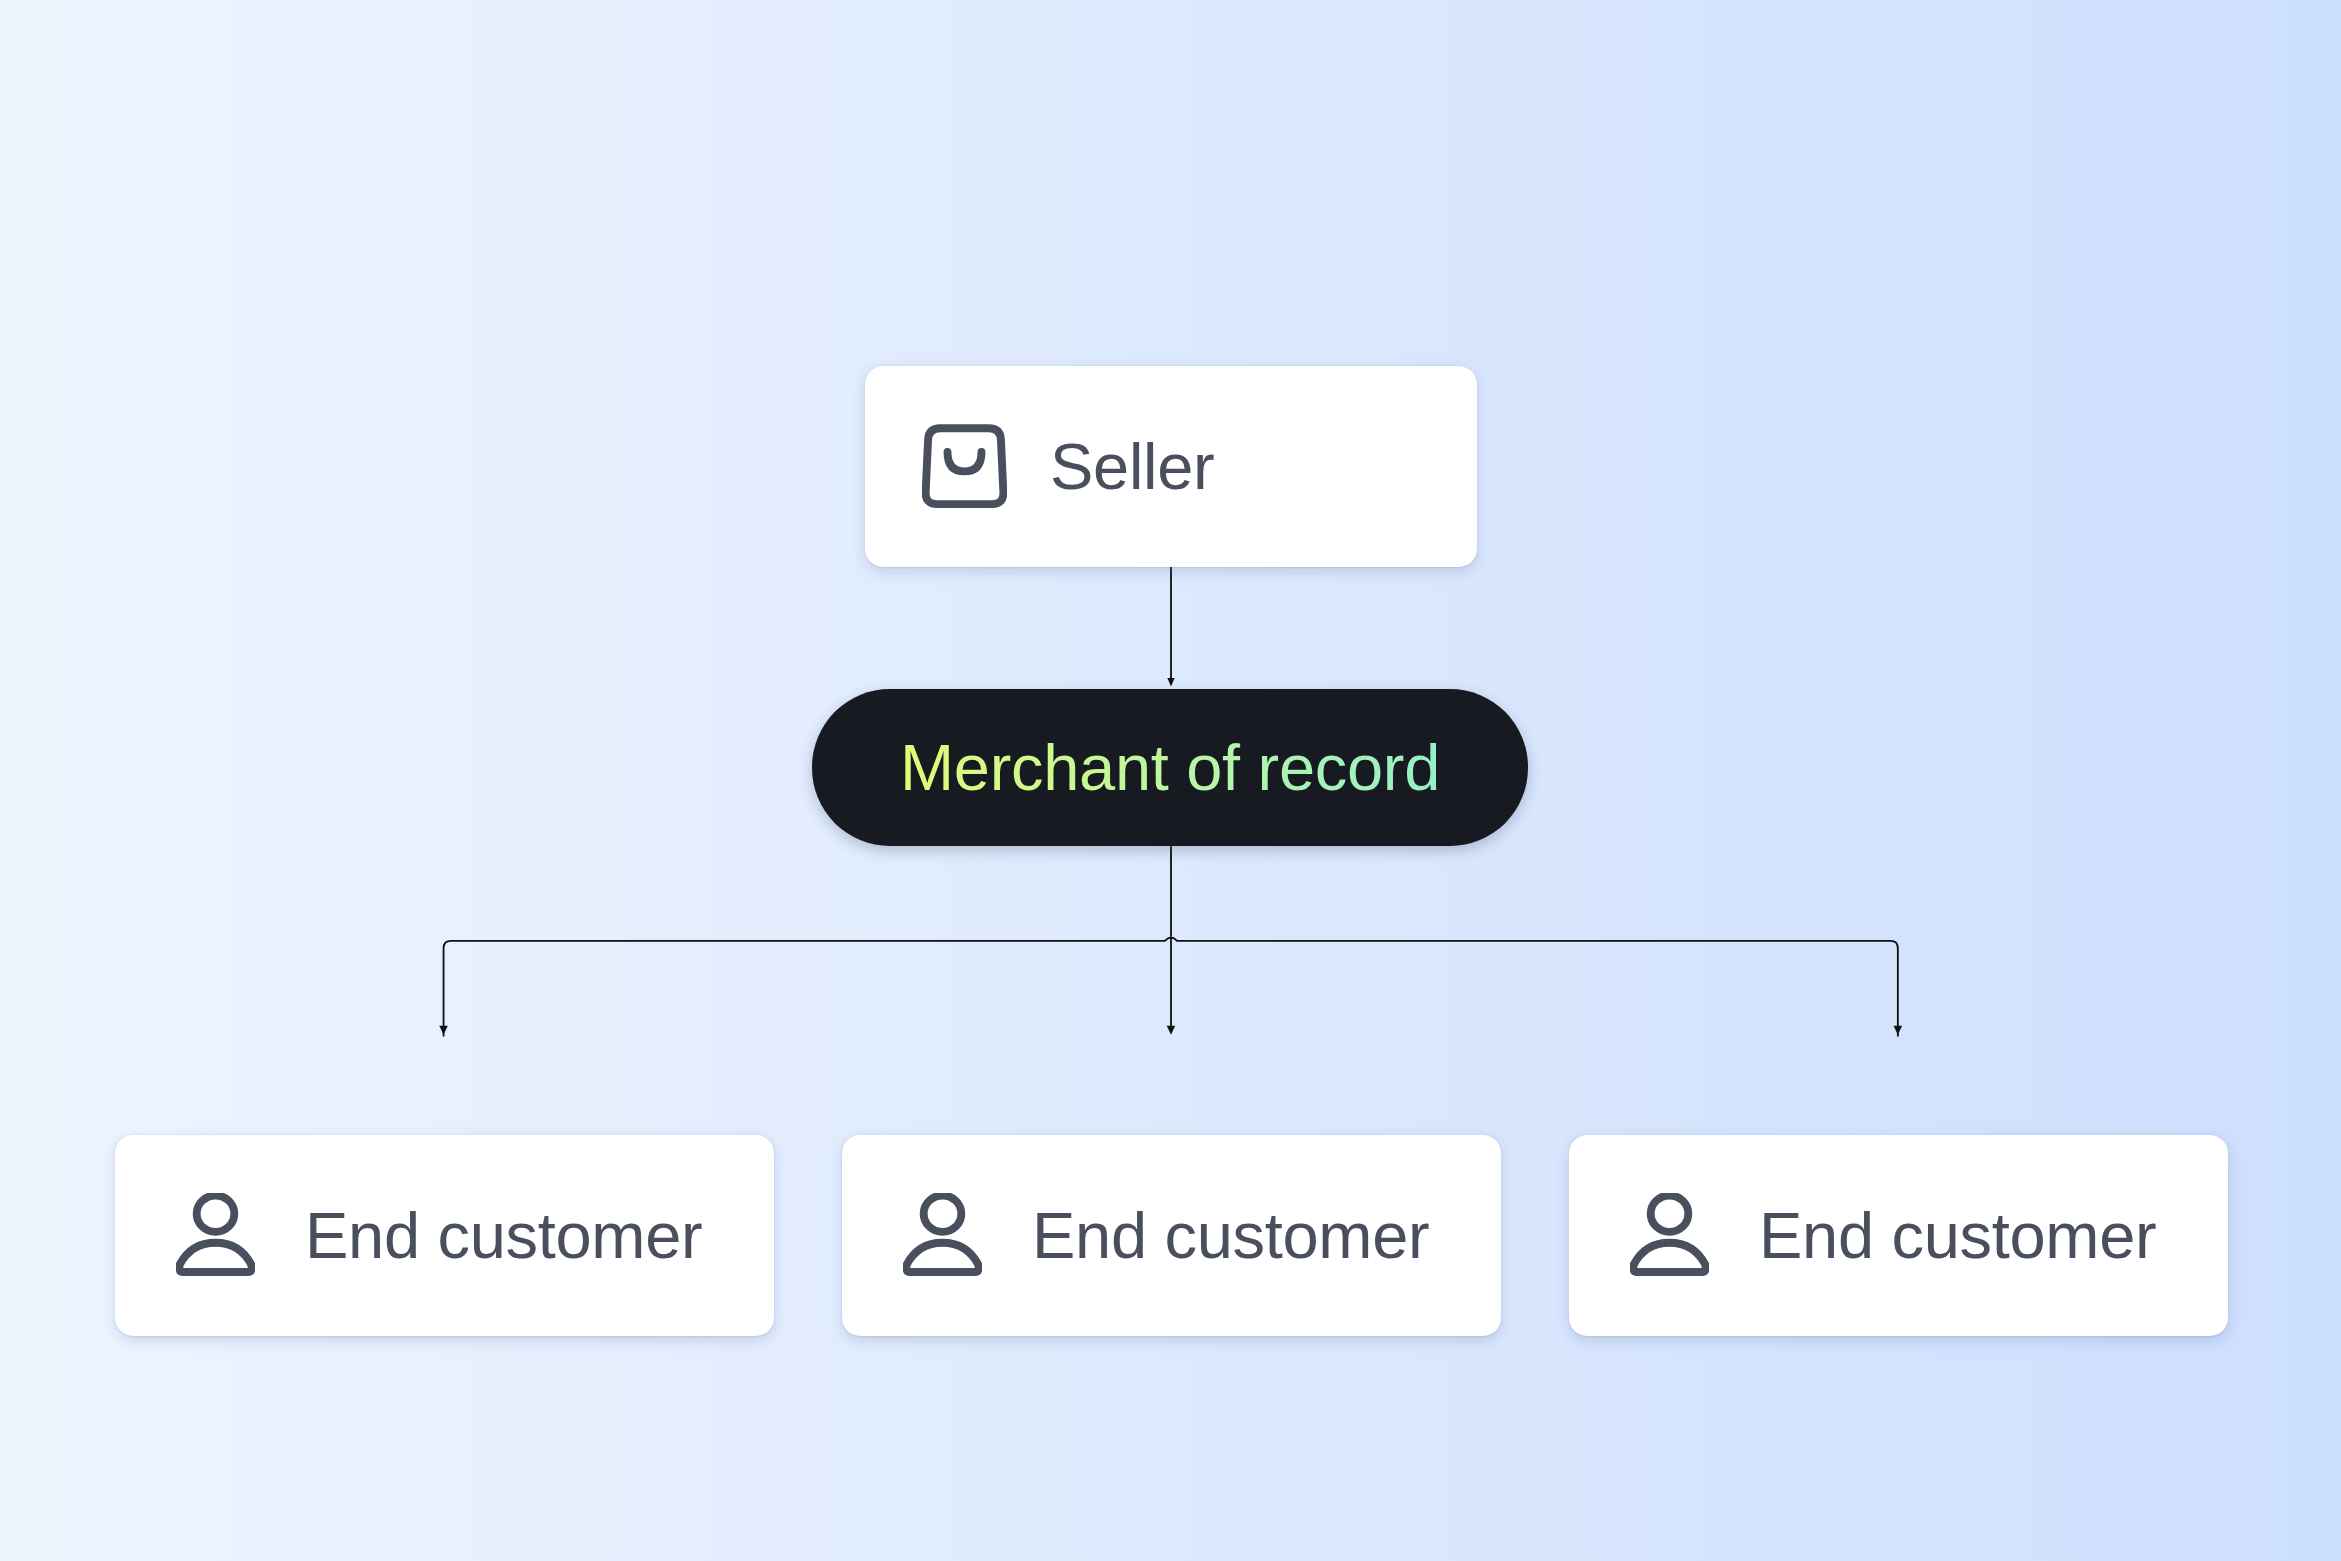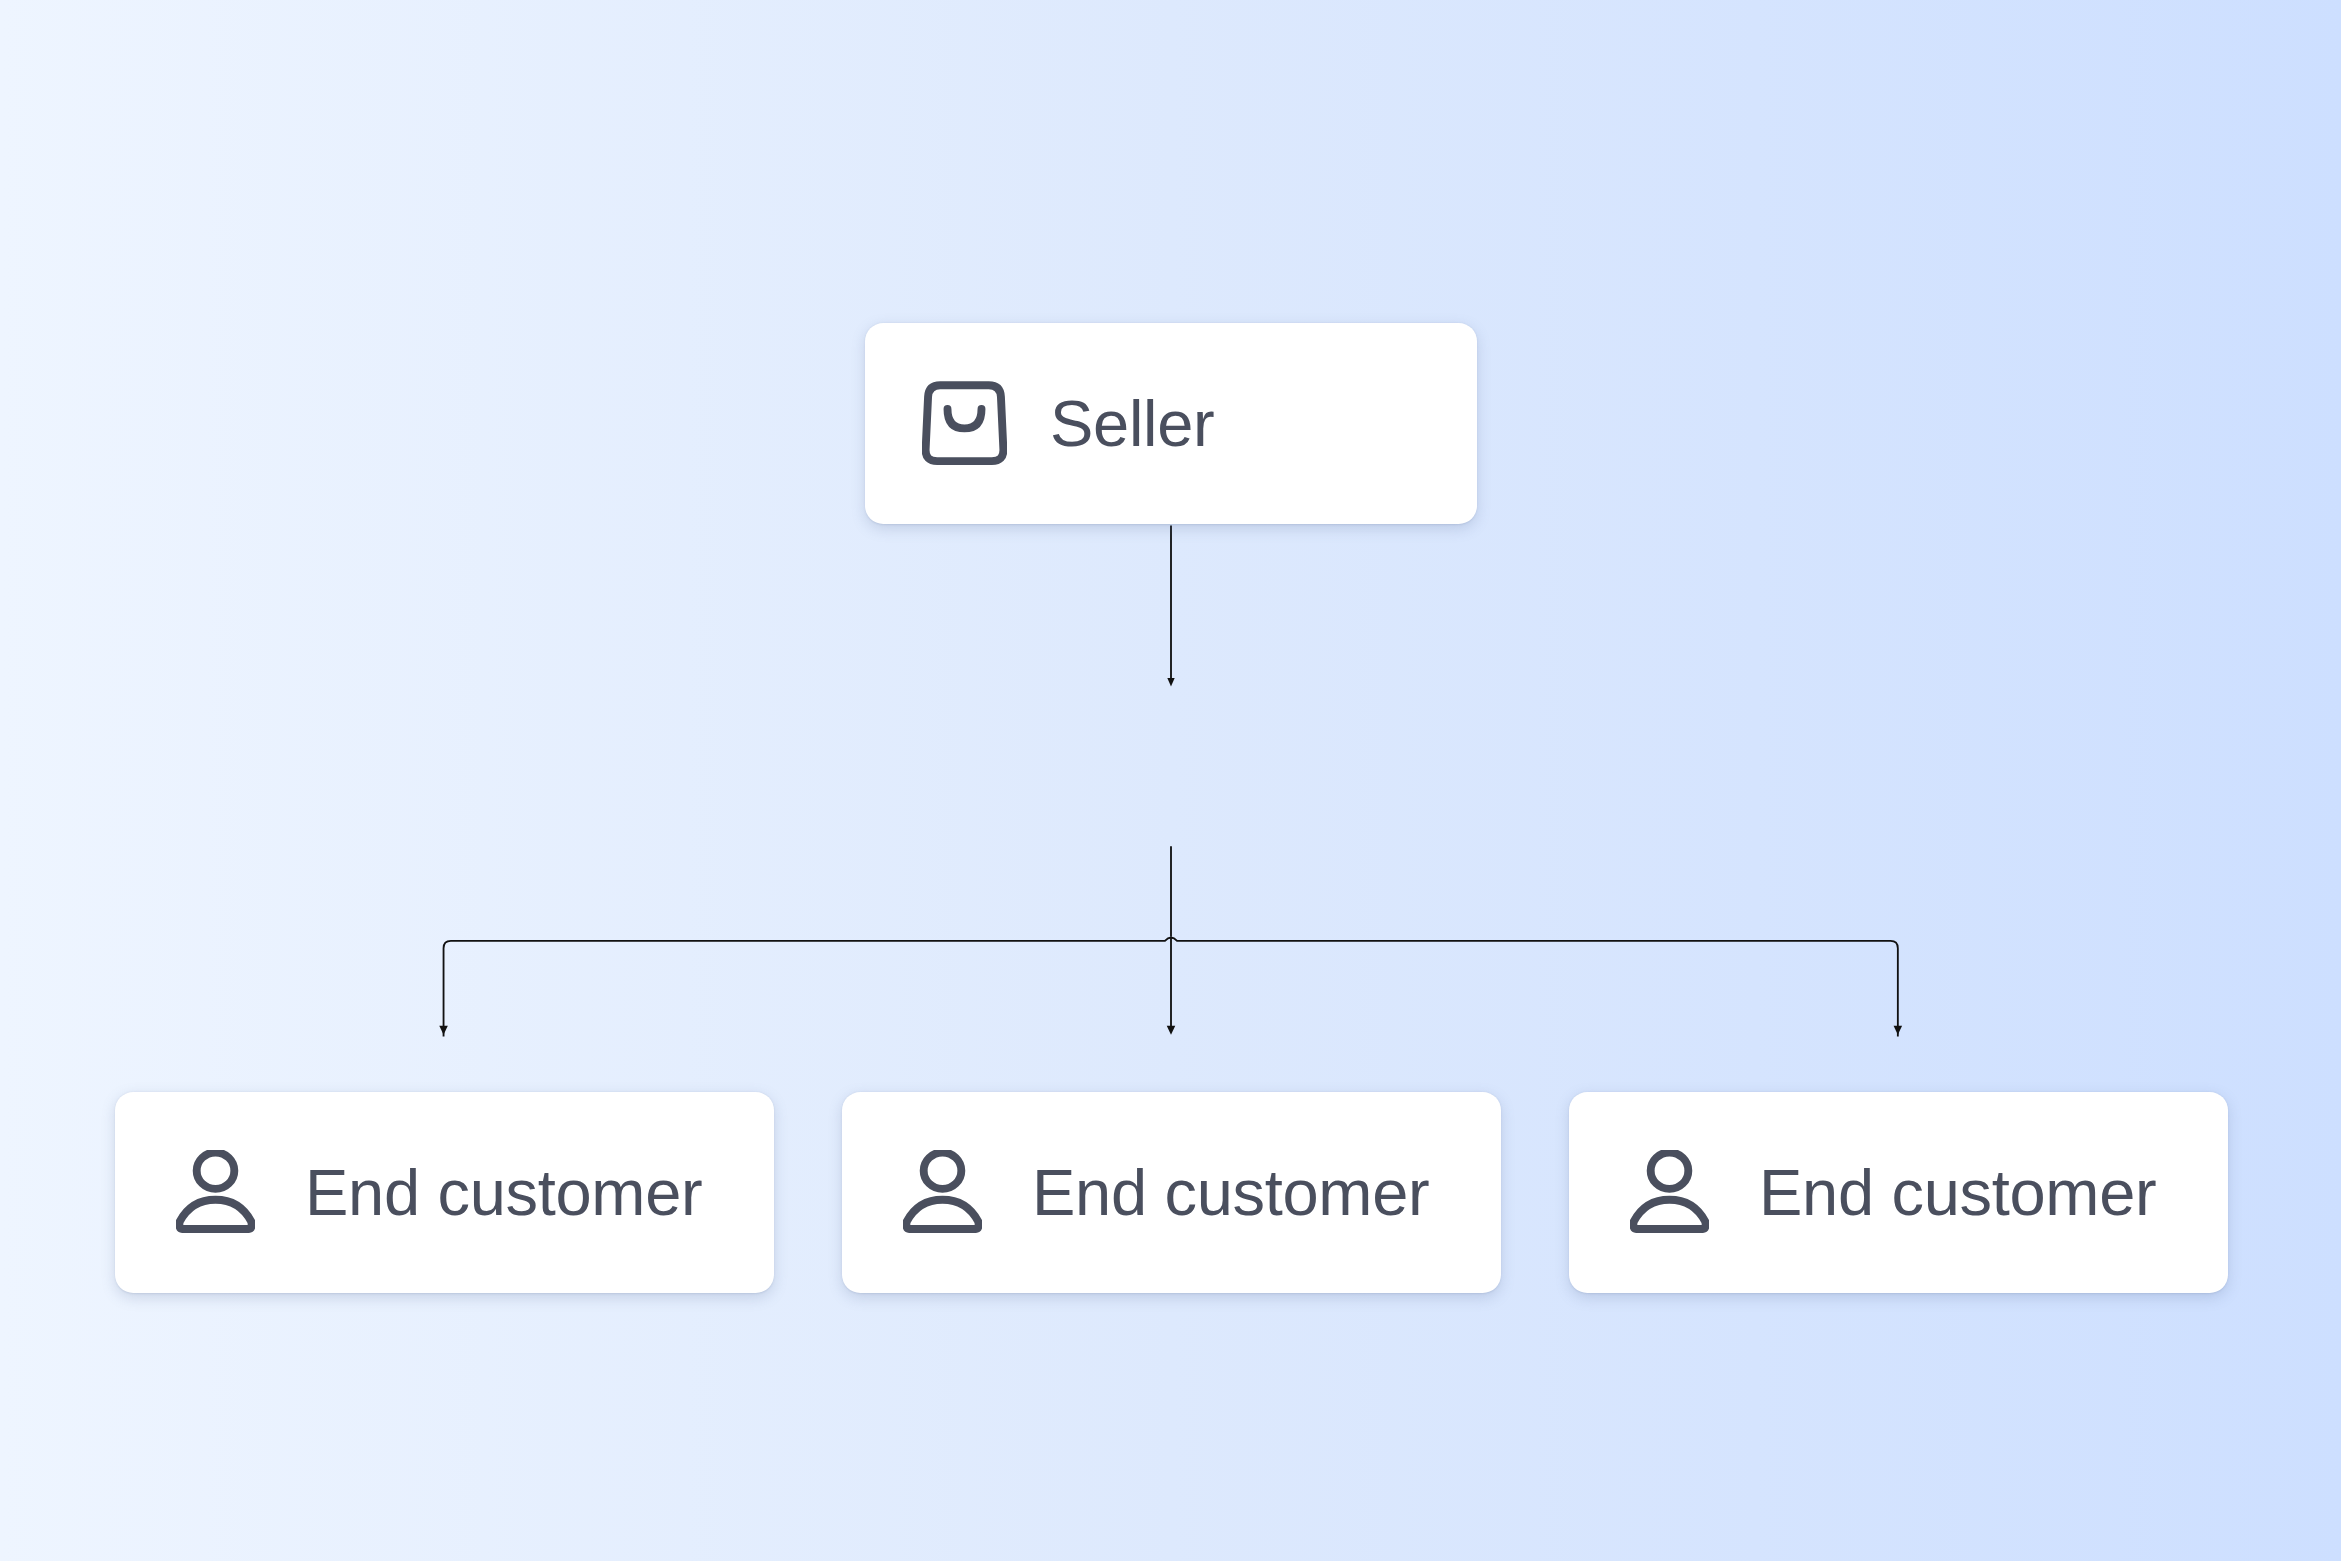--- a/index.html
+++ b/index.html
@@ -6,21 +6,21 @@
     body {
       width: 2342px; height: 1561px; overflow: hidden; position: relative;
       background: linear-gradient(90deg, #eef5ff 0%, #dde9fd 50%, #cddfff 100%);
       font-family: "Liberation Sans", "DejaVu Sans", sans-serif;
     }
     .canvas { position: absolute; left: 0; top: 0; width: 2342px; height: 1561px; }
     .connectors { position: absolute; left: 0; top: 0; width: 2342px; height: 1561px; pointer-events: none; }
     .card {
       position: absolute; background: #ffffff; border-radius: 18.3px;
       box-shadow: 0 4.9px 13.4px rgba(90, 110, 150, 0.22), 0 0.6px 1.8px rgba(90,110,150,0.15);
-      display: flex; align-items: center; box-sizing: border-box;
+      display: flex; align-items: center; box-sizing: border-box; margin-top: 43px;
     }
     .card .label {
       color: #4a4f5e; font-size: 65px; line-height: 1; letter-spacing: -0.3px; white-space: nowrap;
     }
     .seller { left: 865px; top: 323px; width: 612px; height: 201px; padding-left: 57px; }
     .seller .icon { width: 85px; height: 85px; margin-right: 43px; }
     .customer { top: 1092px; width: 659px; height: 201px; padding-left: 61px; }
     .customer .icon { width: 79px; height: 85px; margin-right: 50px; }
     .pill {
       position: absolute; left: 812px; top: 689px; width: 716px; height: 157px;
@@ -72,20 +72,23 @@
   </svg>
 
   <div class="card seller">
     <svg class="icon" viewBox="0 0 140 140" xmlns="http://www.w3.org/2000/svg">
       <path d="M30,7 L110,7 Q129,7 130,26 L134,112 Q135,132 115,132 L25,132 Q5,132 6,112 L10,26 Q11,7 30,7 Z" fill="none" stroke="#4a4f5e" stroke-width="13" stroke-linejoin="round"></path>
       <path d="M42,46 Q42,78 70,78 Q98,78 98,46" fill="none" stroke="#4a4f5e" stroke-width="13" stroke-linecap="round"></path>
     </svg>
     <span class="label">Seller</span>
   </div>
 
+  <div class="pill">
+    <span class="label">Merchant of record</span>
+  </div>
 
   <div class="card customer" style="left:115px;">
     <svg class="icon" viewBox="0 0 130 140" xmlns="http://www.w3.org/2000/svg">
       <ellipse cx="65" cy="34" rx="31" ry="30" fill="none" stroke="#4a4f5e" stroke-width="13"></ellipse>
       <path d="M10,130 Q4,130 6,118 Q25,82 65,82 Q105,82 124,118 Q126,130 120,130 Z" fill="none" stroke="#4a4f5e" stroke-width="13" stroke-linejoin="round"></path>
     </svg>
     <span class="label">End customer</span>
   </div>
 
   <div class="card customer" style="left:842px;">

